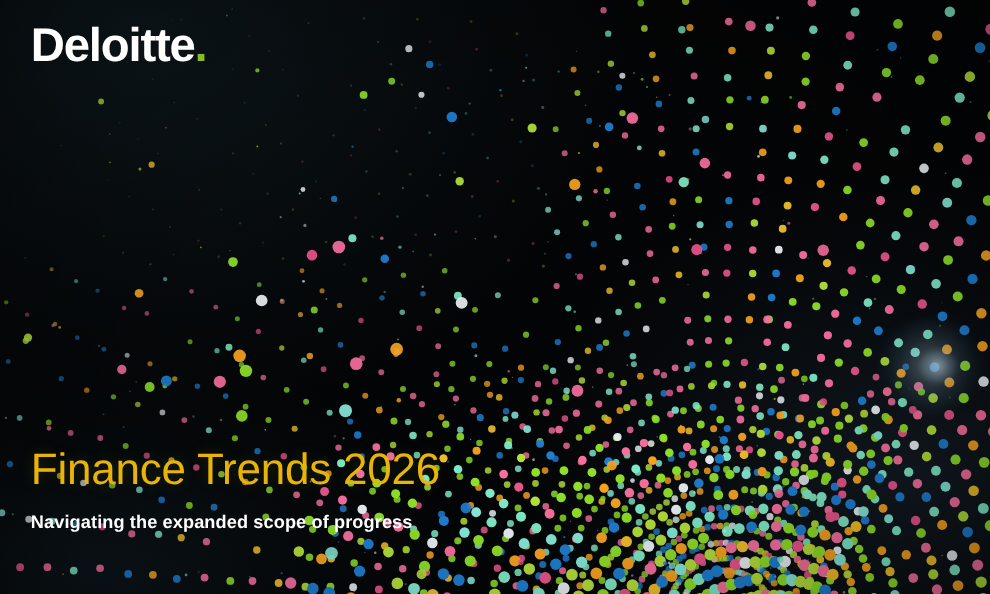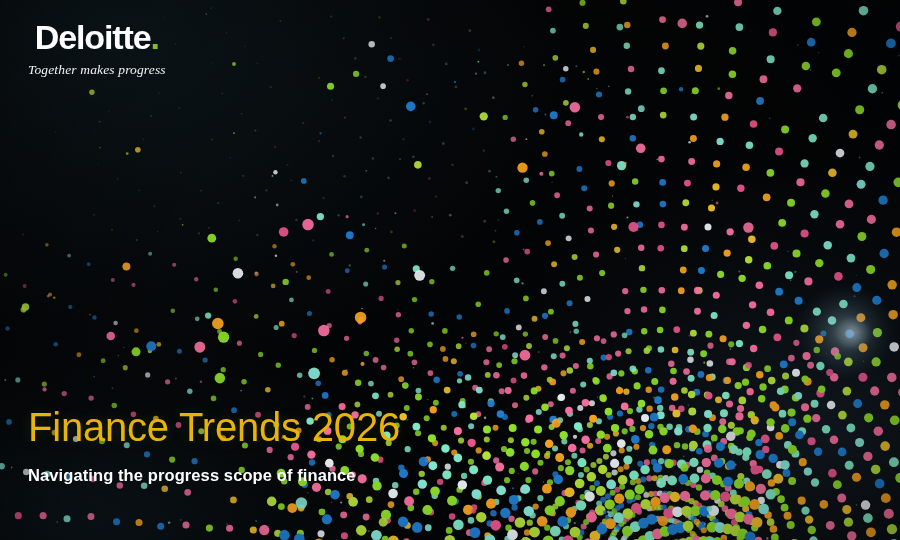--- a/index.html
+++ b/index.html
@@ -70,21 +70,21 @@
   #dots { position: absolute; inset: 0; }
 
   
   .brand {
     position: absolute;
     left: 28px;
     top: 20px;
     z-index: 5;
   }
   .wordmark {
-    font-size: 34px;
+    font-size: 43px;
     font-weight: 700;
     color: #ffffff;
     letter-spacing: -1.1px;
     line-height: 1;
     white-space: nowrap;
     text-align: center;
   }
   .wordmark .dot-green {
     color: #86bc25;
   }
@@ -1691,21 +1691,20 @@
       <circle cx="724.03" cy="141.28" r="0.51" fill="#7fe9c6" opacity="0.332"></circle>
       <circle cx="683.80" cy="456.30" r="0.86" fill="#e8eef2" opacity="0.288"></circle>
     </svg>
 
   <div class="glint"></div>
   <div class="glint-2"></div>
   <div class="bg-vignette"></div>
 
   <div class="brand">
     <div class="wordmark"><span>Deloitte</span><span class="dot-green">.</span></div>
-    <div class="tagline">Together makes progress</div>
   </div>
 
   <div class="title-block">
     <div class="main-title">Finance Trends 2026</div>
-    <div class="subtitle">Navigating the progress scope of finance</div>
+    <div class="subtitle">Navigating the expanded scope of progress</div>
   </div>
 
 </div>
 
 </body></html>

